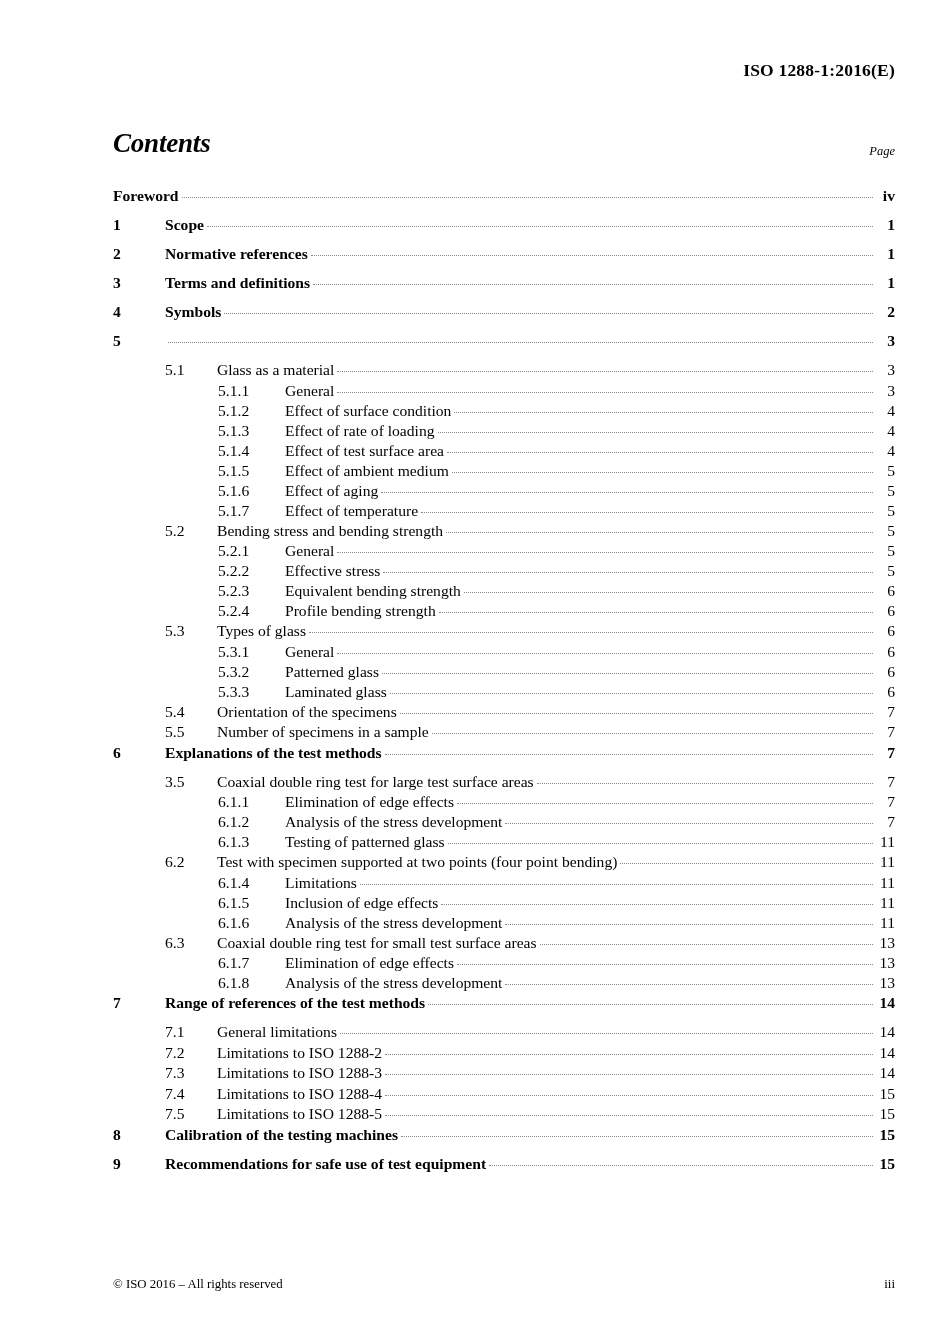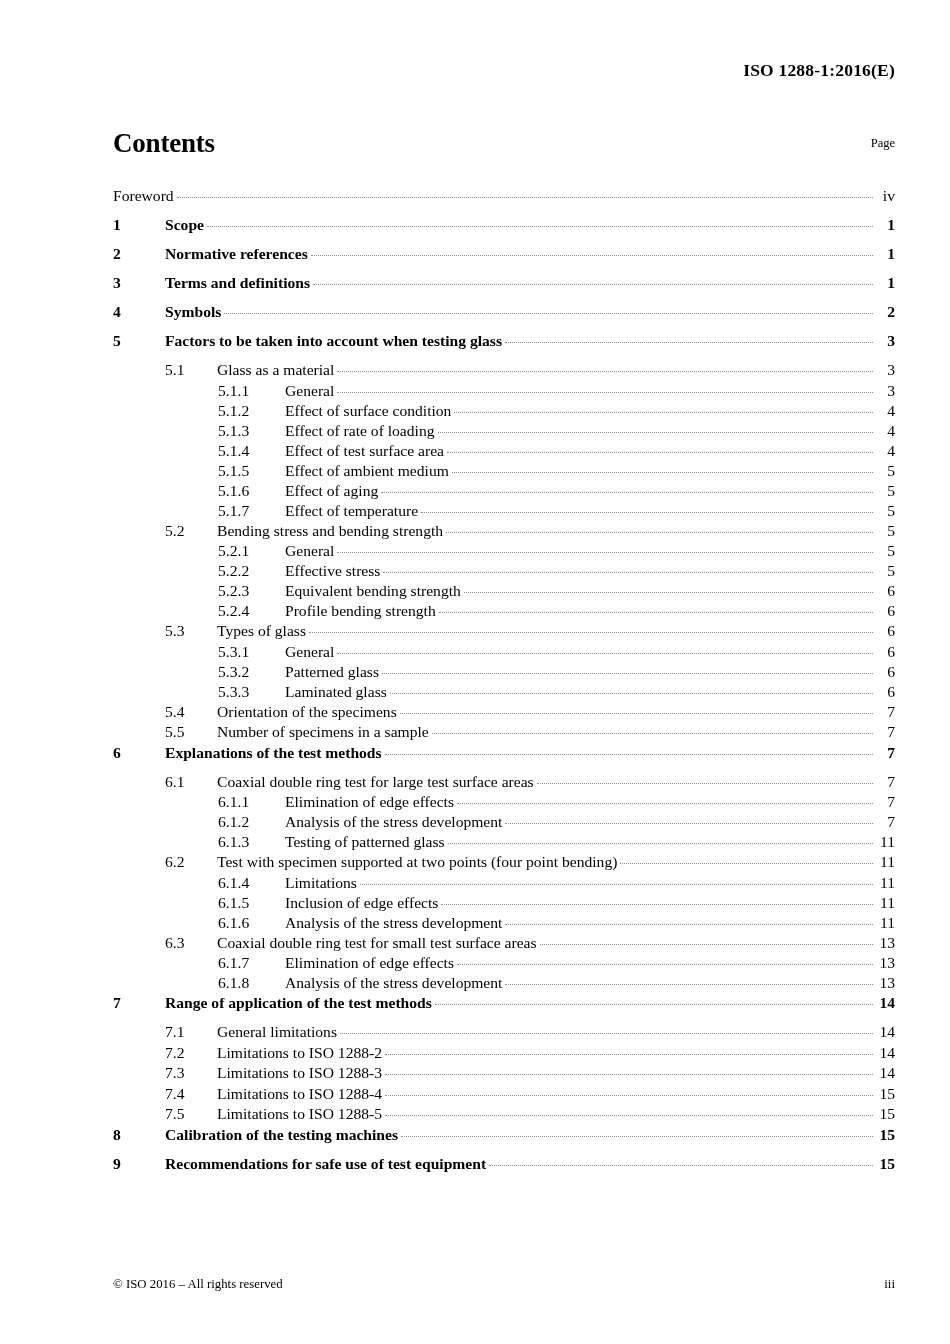--- a/index.html
+++ b/index.html
@@ -32,22 +32,23 @@
     letter-spacing: 0.2px;
   }
 
   
   .title-row {
     position: absolute;
     top: 128px;
     left: 113px;
     width: 782px;
     display: flex;
-    align-items: center;
+    align-items: flex-end;
     justify-content: space-between;
+    font-style: italic;
   }
   .contents-title {
     font-weight: bold;
     font-size: 27px;
     letter-spacing: -0.2px;
   }
   .page-word {
     font-size: 12.5px;
     font-weight: normal;
   }
@@ -70,21 +71,21 @@
   
   .toc-row.lvl3 { height: 20px; }
   .toc-row.lvl2 { height: 20.5px; }
   .toc-row.lvl1 { height: 29px; font-weight: bold; }
   .toc-row.front { height: 29.5px; font-weight: bold; }
 
   .toc-row.lvl1 .num,
   .toc-row.lvl1 .label,
   .toc-row.lvl1 .pageno { font-weight: bold; }
   .toc-row.front .label,
-  .toc-row.front .pageno { font-weight: normal; }
+  .toc-row.front .pageno { font-weight: bold; }
 
   .num {
     flex: 0 0 auto;
     font-size: 15.6px;
   }
   
   .lvl1 .num  { width: 52px; }
   .lvl2 .num  { width: 52px; margin-left: 52px; }
   .lvl3 .num  { width: 67px; margin-left: 105px; }
   .front .num { width: 0px; }
@@ -170,21 +171,20 @@
         <span class="pageno">1</span>
       </div>
       <div class="toc-row lvl1">
         <span class="num">4</span>
         <span class="label">Symbols</span>
         <span class="leader"></span>
         <span class="pageno">2</span>
       </div>
       <div class="toc-row lvl1">
         <span class="num">5</span>
-        <span class="label">Factors to be taken into account when testing glass</span>
         <span class="leader"></span>
         <span class="pageno">3</span>
       </div>
       <div class="toc-row lvl2">
         <span class="num">5.1</span>
         <span class="label">Glass as a material</span>
         <span class="leader"></span>
         <span class="pageno">3</span>
       </div>
       <div class="toc-row lvl3">
@@ -295,21 +295,21 @@
         <span class="leader"></span>
         <span class="pageno">7</span>
       </div>
       <div class="toc-row lvl1">
         <span class="num">6</span>
         <span class="label">Explanations of the test methods</span>
         <span class="leader"></span>
         <span class="pageno">7</span>
       </div>
       <div class="toc-row lvl2">
-        <span class="num">6.1</span>
+        <span class="num">3.5</span>
         <span class="label">Coaxial double ring test for large test surface areas</span>
         <span class="leader"></span>
         <span class="pageno">7</span>
       </div>
       <div class="toc-row lvl3">
         <span class="num">6.1.1</span>
         <span class="label">Elimination of edge effects</span>
         <span class="leader"></span>
         <span class="pageno">7</span>
       </div>
@@ -362,21 +362,21 @@
         <span class="pageno">13</span>
       </div>
       <div class="toc-row lvl3">
         <span class="num">6.1.8</span>
         <span class="label">Analysis of the stress development</span>
         <span class="leader"></span>
         <span class="pageno">13</span>
       </div>
       <div class="toc-row lvl1">
         <span class="num">7</span>
-        <span class="label">Range of application of the test methods</span>
+        <span class="label">Range of references of the test methods</span>
         <span class="leader"></span>
         <span class="pageno">14</span>
       </div>
       <div class="toc-row lvl2">
         <span class="num">7.1</span>
         <span class="label">General limitations</span>
         <span class="leader"></span>
         <span class="pageno">14</span>
       </div>
       <div class="toc-row lvl2">

